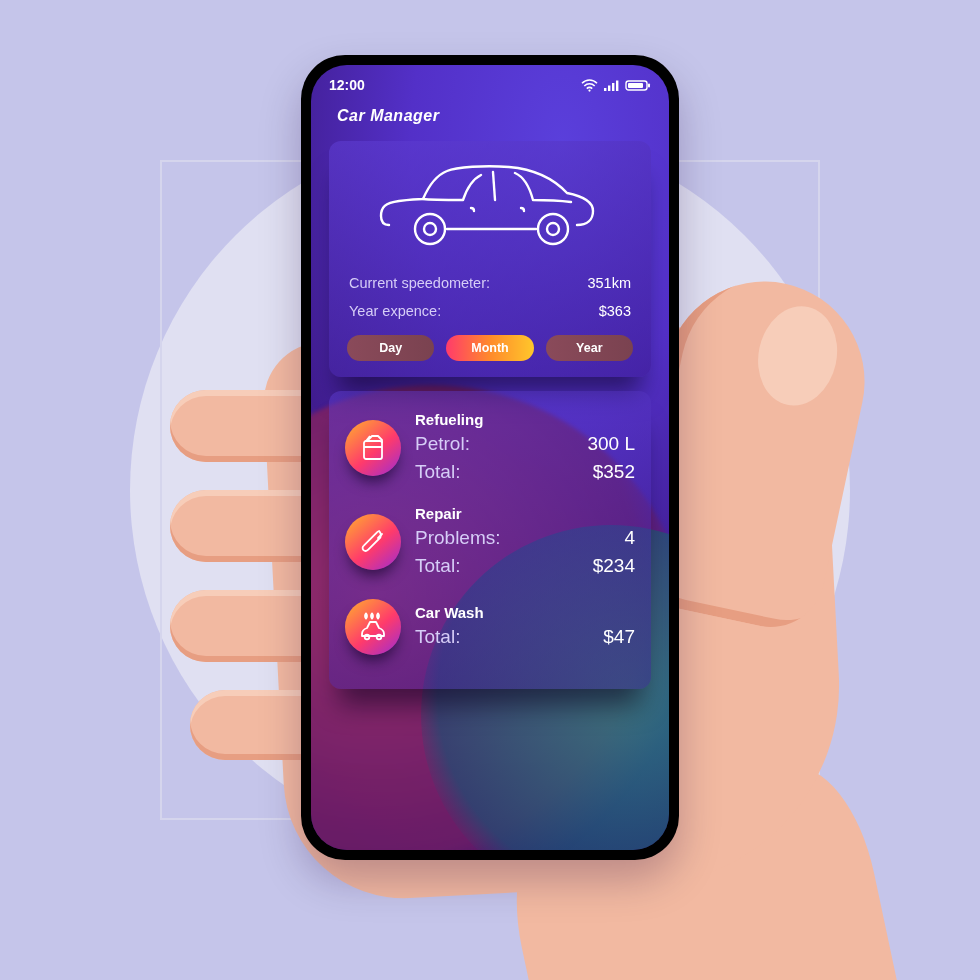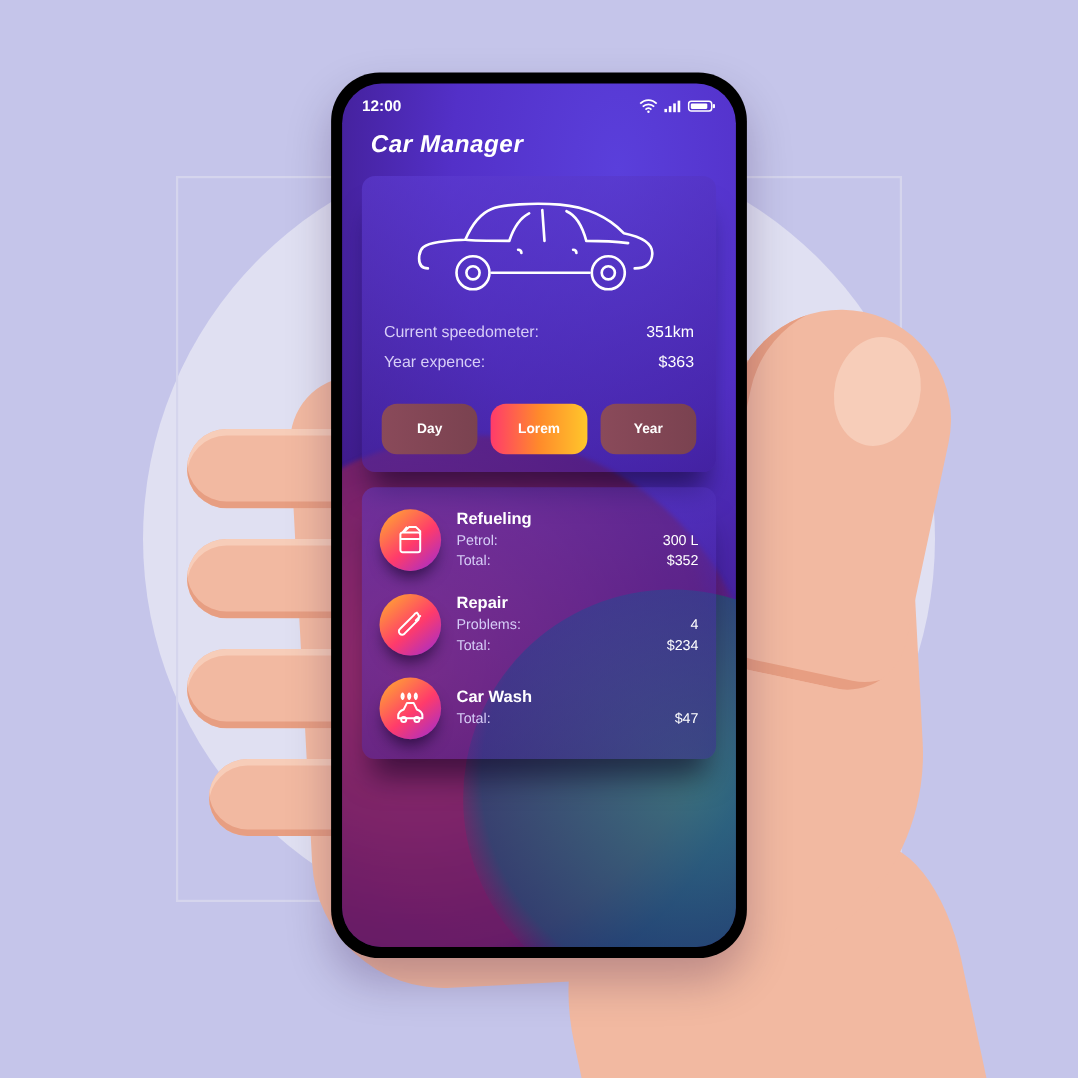--- a/index.html
+++ b/index.html
@@ -48,21 +48,21 @@
     position: absolute; background: #f2b9a1; border-radius: 60px 0 0 60px;
     box-shadow: inset 0 -6px 0 0 #e79e82, inset 0 6px 0 0 #f7cdb9;
   }
   .f1 { left: -10px; top: 200px; width: 190px; height: 72px; }
   .f2 { left: -10px; top: 300px; width: 190px; height: 72px; }
   .f3 { left: -10px; top: 400px; width: 190px; height: 72px; }
   .f4 { left: 10px; top: 500px; width: 170px; height: 70px; }
 
   
   .phone {
-    position: absolute; left: 301px; top: 66px; width: 378px; height: 805px;
+    position: absolute; left: 301px; top: 55px; width: 378px; height: 805px;
     background: #000; border-radius: 44px; padding: 10px;
     box-shadow: 0 20px 40px rgba(30,0,60,.25);
   }
   .screen {
     width: 100%; height: 100%;
     border-radius: 36px; overflow: hidden; position: relative;
     background: radial-gradient(140% 110% at 70% 10%, #5a3fdb 0%, #5330c8 30%, #3e1a87 62%, #2b0f63 100%);
     color: #fff;
   }
   .blob1 {
@@ -78,21 +78,21 @@
 
   .statusbar {
     position: relative; display:flex; justify-content:space-between; align-items:center;
     padding: 12px 18px 4px; font-size: 14px; font-weight:600; z-index:5;
   }
   .status-icons { display:flex; gap:5px; align-items:center; }
   .status-icons svg { display:block; }
 
   .app-title {
     position:relative; z-index:5;
-    font-size:22px; font-weight:800; font-style:italic;
+    font-size:16px; font-weight:800; font-style:italic;
     padding: 10px 0 0 26px; letter-spacing:.5px;
   }
 
   .panel {
     position:relative; z-index:5;
     margin: 16px 18px 14px; padding: 14px 18px 16px;
     background: linear-gradient(160deg, rgba(96,63,214,.55), rgba(57,25,140,.55));
     border-radius: 12px;
     box-shadow: 0 26px 26px -10px rgba(10,0,30,.55);
   }
@@ -106,45 +106,44 @@
     display:inline-flex; align-items:center; gap:10px;
     padding: 6px 14px; border-radius: 16px;
     background: linear-gradient(90deg,#ff3b6b,#ff8a2b,#ffc72b);
     color:#fff; font-size:13.5px; font-weight:600; cursor:pointer;
   }
   .car-select .chev { font-size:11px; }
 
   .seg { display:flex; gap:12px; margin-top:10px; }
   .seg button {
     flex:1; border:none; cursor:pointer;
-    padding:16px 0; border-radius:14px; font-size:12.5px; font-weight:600;
+    padding:6px 0; border-radius:14px; font-size:12.5px; font-weight:600;
     color:#fff;
-    margin-top:13px;
   }
   .seg .inactive { background: linear-gradient(90deg,#8a4a5a,#7a4250); }
   .seg .active   { background: linear-gradient(90deg,#ff3b6b,#ff8a2b,#ffc72b); }
 
   .list {
     position:relative; z-index:5;
-    margin: 0 18px; padding: 10px 16px 8px;
+    margin: 0 18px; padding: 10px 16px 24px;
     background: linear-gradient(160deg, rgba(96,63,214,.45), rgba(57,25,140,.45));
     border-radius:12px;
     box-shadow: 0 26px 26px -10px rgba(10,0,30,.55);
   }
   .item { display:flex; align-items:center; gap:14px; padding:10px 0; }
   .icon-circ {
     width:56px; height:56px; border-radius:50%;
     background: linear-gradient(140deg,#ffb22b,#ff3b6b 55%,#9b2bd6);
     display:flex; align-items:center; justify-content:center;
     box-shadow: 0 10px 14px -4px rgba(10,0,30,.6);
     flex-shrink:0;
   }
   .item-body { flex:1; }
   .item-title { font-size:15px; font-weight:600; margin-bottom:2px; }
-  .kv { display:flex; justify-content:space-between; font-size:13px; color:#d6cdf7; line-height:1.45; }
+  .kv { display:flex; justify-content:space-between; font-size:19px; color:#d6cdf7; line-height:1.45; }
   .kv .v { color:#fff; }
 </style>
 </head>
 <body>
 
 <div class="bg-circle"></div>
 <div class="bg-frame"></div>
 
 <div class="hand">
   <div class="wrist"></div>
@@ -208,21 +207,21 @@
         <span class="label">Current speedometer:</span>
         <span class="val">351km</span>
       </div>
       <div class="row">
         <span class="label">Year expence:</span>
         <span class="val">$363</span>
       </div>
 
       <div class="seg">
         <button class="inactive">Day</button>
-        <button class="active">Lorem</button>
+        <button class="active">Month</button>
         <button class="inactive">Year</button>
       </div>
     </div>
 
     <div class="list">
 
       <div class="item">
         <div class="icon-circ">
           <svg width="30" height="30" viewBox="0 0 30 30">
               <g fill="none" stroke="#fff" stroke-width="1.8" stroke-linejoin="round">

